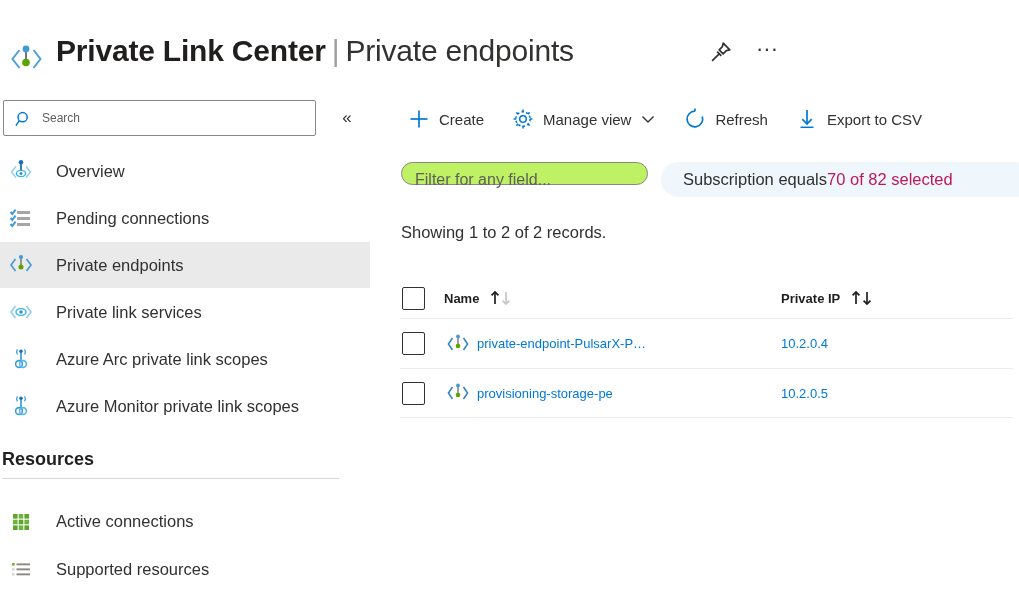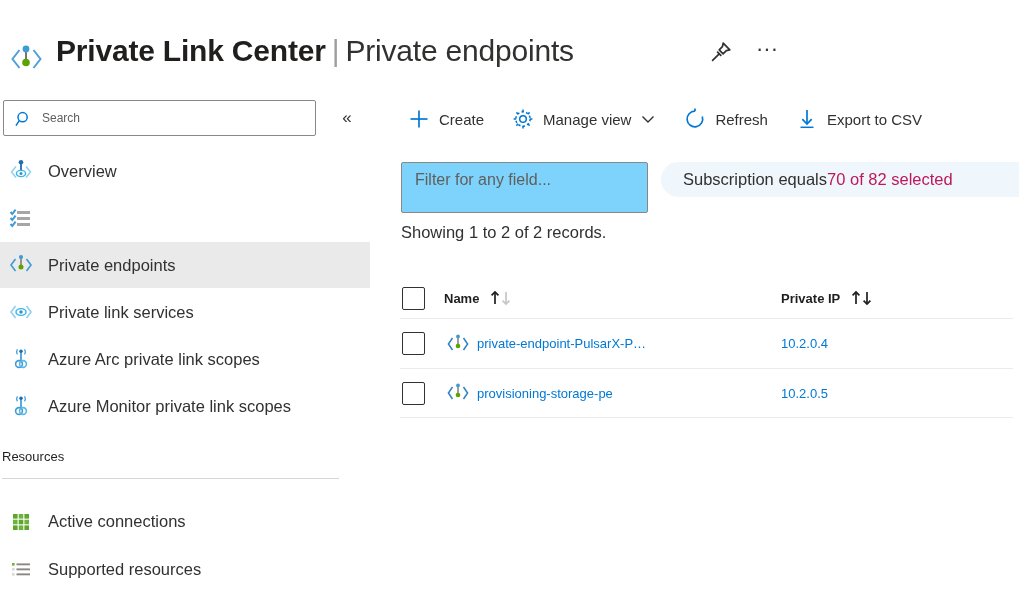--- a/index.html
+++ b/index.html
@@ -51,45 +51,45 @@
   .nav-item {
     position: absolute; left: 0; width: 370px; height: 46px;
     display: flex; align-items: center; cursor: pointer;
   }
   .nav-item.selected { background: #eaeaea; }
   .nav-item .nav-ico {
     width: 30px; min-width: 30px; height: 26px; margin-left: 6px;
     display: flex; align-items: center; justify-content: center;
   }
   .nav-item .nav-label {
-    margin-left: 12px; font-size: 16.5px; color: #323130; white-space: nowrap;
+    margin-left: 20px; font-size: 16.5px; color: #323130; white-space: nowrap;
   }
 
   #res-heading {
     position: absolute; left: 2px; top: 359px; width: 360px;
-    font-size: 13px; font-weight: normal; color: #201f1e;
+    font-size: 18px; font-weight: bold; color: #201f1e;
   }
   #res-divider { position: absolute; left: 2px; top: 388px; width: 337px; height: 1px; background: #d6d6d6; }
 
   
   #main { position: absolute; left: 400px; top: 90px; width: 619px; height: 514px; }
 
   #toolbar { position: absolute; left: 0; top: 8px; height: 42px; display: flex; align-items: center; }
   .tb-btn {
     display: flex; align-items: center; height: 38px; padding: 0 6px;
     margin-right: 14px; cursor: pointer; white-space: nowrap;
   }
   .tb-ico { width: 26px; height: 26px; display: flex; align-items: center; justify-content: center; }
   .tb-label { margin-left: 7px; font-size: 15px; color: #323130; }
   .tb-caret { margin-left: 9px; width: 16px; height: 16px; }
 
   #filter-row { position: absolute; left: 0; top: 72px; width: 619px; height: 40px; }
   #filter-box {
-    position: absolute; left: 1px; top: 0; width: 247px; height: 51px;
-    border: 1px solid #8a8886; border-radius: 2px; background: #7dd3fc;
+    position: absolute; left: 1px; top: 0; width: 247px; height: 23px;
+    border: 1px solid #8a8886; border-radius: 14px; background: #bef264;
   }
   #filter-input {
     position: absolute; left: 11px; top: 0; width: 225px; height: 33px;
     border: 0; outline: none; background: transparent;
     font-family: "Liberation Sans", sans-serif; font-size: 16px; color: #605e5c;
   }
   #filter-input::placeholder { color: #605e5c; opacity: 1; }
   #sub-pill {
     position: absolute; left: 261px; top: 0; height: 35px; width: 372px;
     background: #eff6fc; border-radius: 18px;
@@ -182,20 +182,21 @@
     <span class="nav-ico">
       <svg width="26" height="24" viewBox="0 0 26 24">
         <rect x="9" y="5" width="13" height="3" fill="#a6a6a6"></rect>
         <rect x="9" y="11" width="13" height="3" fill="#a6a6a6"></rect>
         <rect x="9" y="17" width="13" height="3" fill="#a6a6a6"></rect>
         <path d="M2.5 6 L4.3 8 L7.6 3.6" fill="none" stroke="#3f9bd4" stroke-width="2"></path>
         <path d="M2.5 12 L4.3 14 L7.6 9.6" fill="none" stroke="#3f9bd4" stroke-width="2"></path>
         <path d="M2.5 18 L4.3 20 L7.6 15.6" fill="none" stroke="#3f9bd4" stroke-width="2"></path>
       </svg>
     </span>
+    <span class="nav-label">Pending connections</span>
   </div>
 
   <div class="nav-item selected" style="top:152px">
     <span class="nav-ico">
       <svg width="26" height="24" viewBox="0 0 26 24">
         <path d="M7.5 6 L3 12 L7.5 18" fill="none" stroke="#3f9bd4" stroke-width="1.6"></path>
         <path d="M18.5 6 L23 12 L18.5 18" fill="none" stroke="#3f9bd4" stroke-width="1.6"></path>
         <line x1="13" y1="4" x2="13" y2="13" stroke="#767676" stroke-width="1.5"></line>
         <circle cx="13" cy="4" r="2.1" fill="#3f9bd4"></circle>
         <circle cx="13" cy="14" r="2.5" fill="#5ba300"></circle>

